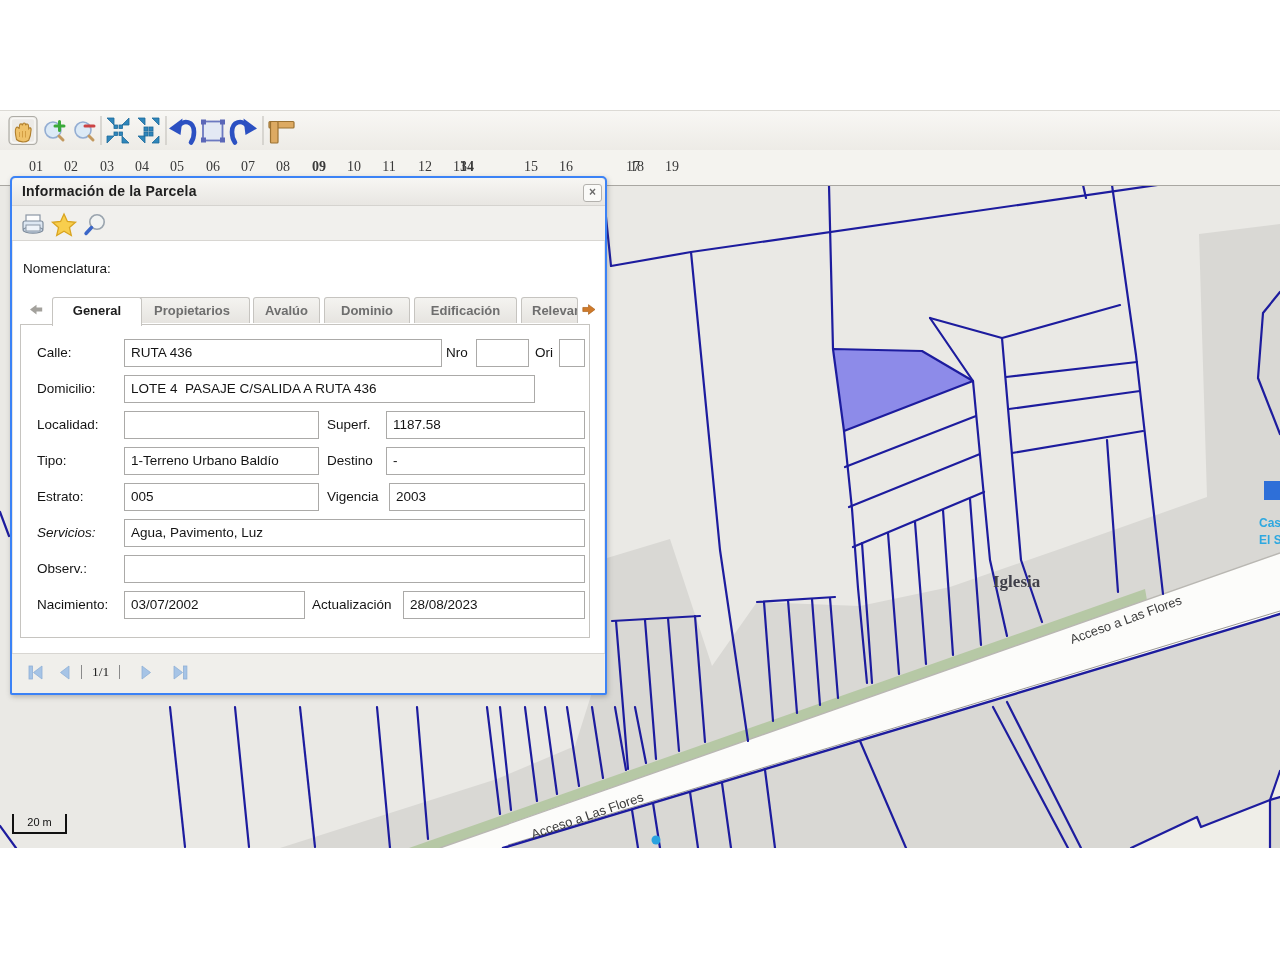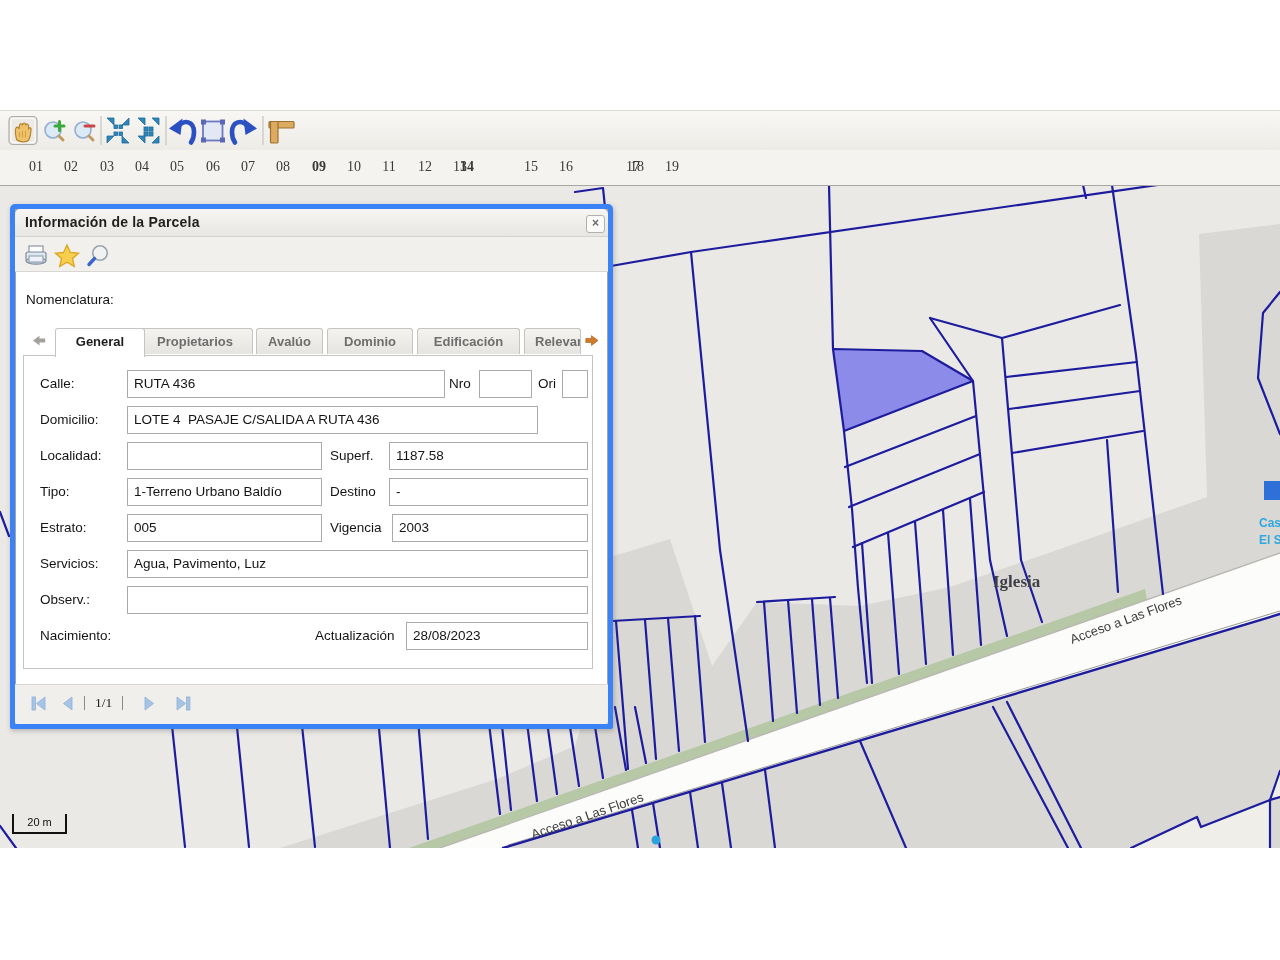--- a/index.html
+++ b/index.html
@@ -5,21 +5,21 @@
   html,body{margin:0;padding:0;}
   body{width:1280px;height:960px;background:#fff;font-family:"Liberation Sans",sans-serif;position:relative;overflow:hidden;}
   .abs{position:absolute;}
   
   #toolbar{left:0;top:110px;width:1280px;height:40px;background:linear-gradient(#f8f7f4,#edebe6);border-top:1px solid #dcdad5;}
   #numrow{left:0;top:150px;width:1280px;height:35px;background:#f4f3ef;border-bottom:1px solid #a9a7a2;}
   .num{position:absolute;top:9px;font-family:"Liberation Serif",serif;font-size:14px;color:#3a3a3a;width:30px;text-align:center;}
   
   #map{left:0;top:186px;width:1280px;height:662px;}
   
-  #dlg{left:10px;top:204px;width:593px;height:515px;background:#a3a3a3;border:5px solid #3b82f6;border-radius:5px 5px 2px 2px;box-shadow:1px 2px 5px rgba(80,80,80,.35);}
+  #dlg{left:10px;top:176px;width:593px;height:515px;background:#e5e5e5;border:2px solid #3b82f6;border-radius:5px 5px 2px 2px;box-shadow:1px 2px 5px rgba(80,80,80,.35);}
   #dlgtitle{left:0;top:0;width:100%;height:27px;background:linear-gradient(#f7f6f3,#e8e6e2);border-bottom:1px solid #d5d3cf;border-radius:5px 5px 0 0;}
   #dlgtitle span{position:absolute;left:10px;top:5px;font-size:14px;font-weight:bold;color:#1f1f1f;letter-spacing:0.2px;}
   #closebtn{left:571px;top:6px;width:17px;height:16px;background:#fafaf8;border:1px solid #b3b1ad;border-radius:3px;color:#6b6b6b;font-size:12px;font-weight:bold;text-align:center;line-height:15px;}
   #iconrow{left:0;top:28px;width:100%;height:34px;background:#f1f0ed;border-bottom:1px solid #d8d6d2;}
   #dlgwhite{left:1px;top:63px;width:591px;height:412px;background:#fff;}
   .lbl{position:absolute;font-size:13.5px;color:#141414;}
   .inp{position:absolute;background:#fff;border:1px solid #abaaa8;font-size:13.5px;color:#141414;line-height:26px;padding-left:6px;box-sizing:border-box;white-space:nowrap;overflow:hidden;}
   
   .tab{position:absolute;top:119px;height:26px;background:linear-gradient(#f4f3f0,#e6e4e0);border:1px solid #c6c4c0;border-bottom:none;border-radius:3px 3px 0 0;font-size:13px;font-weight:bold;color:#6e6e6e;text-align:center;box-sizing:border-box;line-height:25px;overflow:hidden;}
   .tabactive{background:#fff;color:#1c1c1c;height:29px;z-index:5;}
@@ -271,25 +271,26 @@
   <div class="lbl" style="left:315px;top:239px;">Superf.</div>
   <div class="inp" style="left:374px;top:233px;width:199px;height:28px;">1187.58</div>
   <div class="lbl" style="left:25px;top:275px;">Tipo:</div>
   <div class="inp" style="left:112px;top:269px;width:195px;height:28px;">1-Terreno Urbano Baldío</div>
   <div class="lbl" style="left:315px;top:275px;">Destino</div>
   <div class="inp" style="left:374px;top:269px;width:199px;height:28px;">-</div>
   <div class="lbl" style="left:25px;top:311px;">Estrato:</div>
   <div class="inp" style="left:112px;top:305px;width:195px;height:28px;">005</div>
   <div class="lbl" style="left:315px;top:311px;">Vigencia</div>
   <div class="inp" style="left:377px;top:305px;width:196px;height:28px;">2003</div>
-  <div class="lbl" style="left:25px;top:347px;">Servicios:</div>
+  <div class="lbl" style="left:25px;top:347px;font-style:italic;">Servicios:</div>
   <div class="inp" style="left:112px;top:341px;width:461px;height:28px;">Agua, Pavimento, Luz</div>
   <div class="lbl" style="left:25px;top:383px;">Observ.:</div>
   <div class="inp" style="left:112px;top:377px;width:461px;height:28px;"></div>
   <div class="lbl" style="left:25px;top:419px;">Nacimiento:</div>
+  <div class="inp" style="left:112px;top:413px;width:181px;height:28px;">03/07/2002</div>
   <div class="lbl" style="left:300px;top:419px;">Actualización</div>
   <div class="inp" style="left:391px;top:413px;width:182px;height:28px;">28/08/2023</div>
   <div class="abs" id="dlgfoot"></div>
   <svg class="abs" style="left:16px;top:486px;" width="170" height="17" viewBox="0 0 170 17">
     <g fill="#a6c4e6" stroke="#8fb0d6" stroke-width="0.8">
       <rect x="1" y="2" width="3.4" height="13"></rect>
       <path d="M14,2 L14,15 L5.5,8.5 Z"></path>
       <path d="M41,2 L41,15 L32.5,8.5 Z"></path>
       <path d="M114,2 L114,15 L122.5,8.5 Z"></path>
       <path d="M146,2 L146,15 L154.5,8.5 Z"></path>

